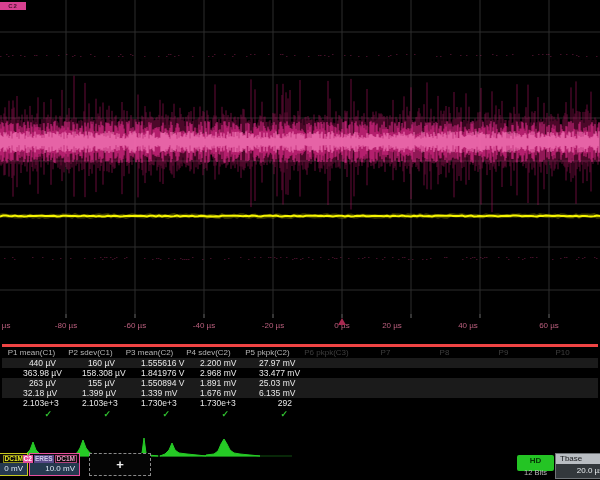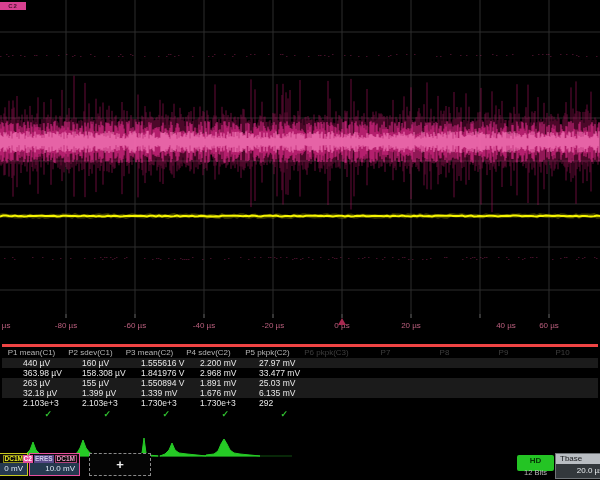--- a/index.html
+++ b/index.html
@@ -13,21 +13,21 @@
            color:#bb5f7e;white-space:nowrap;}
   #trig{position:absolute;width:0;height:0;border-left:4px solid transparent;
         border-right:4px solid transparent;border-bottom:7px solid #a8284f;top:318px;}
   #mtable{position:absolute;top:344px;left:2px;width:596px;border-top:3px solid #ef4444;}
   .mrow{display:grid;grid-template-columns:repeat(10,59px);height:10px;align-items:center;}
   .mrow.head{height:11px;}
   .mrow.stripe{background:#1b1b1b;}
   .mrow.status{height:12px;background:#000;}
   .mhead{font-size:8px;color:#b5b5b5;text-align:center;white-space:nowrap;overflow:hidden;}
   .mhead.dim{color:#3e3e3e;}
-  .mcell{font-size:8.5px;color:#e8e8e8;text-align:left;padding-right:5px;white-space:nowrap;margin-left:21px;}
+  .mcell{font-size:8.5px;color:#e8e8e8;text-align:right;padding-right:5px;white-space:nowrap;margin-left:21px;}
   .mcheck{font-size:9px;color:#30c030;text-align:right;padding-right:9px;font-weight:bold;}
   #hist{position:absolute;left:0;top:426px;}
   .desc{position:absolute;top:453px;height:23px;border:1px solid;box-sizing:border-box;
         display:flex;flex-direction:column;background:#0a0a0a;}
   .drow{display:flex;gap:1px;align-items:center;height:10px;padding:0 2px;justify-content:flex-end;}
   .chip{font-size:6.5px;font-weight:bold;line-height:8px;padding:0 1px;}
   .dval{flex:1;background:#26394f;color:#dce6f2;font-size:8px;text-align:right;
         padding-right:4px;line-height:12px;}
   .c1box{left:-30px;width:58px;border-color:#c8c820;}
   .c2box{left:29px;width:51px;border-color:#e8509d;}
@@ -279,22 +279,22 @@
       <polyline points="0,216.5 3,215.6 6,215.6 9,216.1 12,216.3 15,215.6 18,216.2 21,215.9 24,216.4 27,216.2 30,215.7 33,216.0 36,215.9 39,215.8 42,215.7 45,216.0 48,215.9 51,216.1 54,215.7 57,216.4 60,216.3 63,215.7 66,215.8 69,216.1 72,215.9 75,216.0 78,216.2 81,216.1 84,215.5 87,216.3 90,215.9 93,215.8 96,216.4 99,215.9 102,216.4 105,216.4 108,215.7 111,216.2 114,215.8 117,216.1 120,216.4 123,216.2 126,215.9 129,215.8 132,215.9 135,215.7 138,215.9 141,215.8 144,216.0 147,216.5 150,215.8 153,215.8 156,216.4 159,215.6 162,216.4 165,215.7 168,215.9 171,216.5 174,216.2 177,215.6 180,216.4 183,216.0 186,216.0 189,216.3 192,215.7 195,216.4 198,216.3 201,215.8 204,216.0 207,216.5 210,216.3 213,216.4 216,216.3 219,216.4 222,215.8 225,215.8 228,215.8 231,215.7 234,215.7 237,215.8 240,215.9 243,216.3 246,215.7 249,216.2 252,215.6 255,215.7 258,216.2 261,216.4 264,215.8 267,215.8 270,215.6 273,216.0 276,215.6 279,216.3 282,216.5 285,216.0 288,215.9 291,216.3 294,215.6 297,216.2 300,216.0 303,216.4 306,215.7 309,215.8 312,215.8 315,215.6 318,215.9 321,215.7 324,216.2 327,215.8 330,215.9 333,216.4 336,215.9 339,215.7 342,215.8 345,216.4 348,215.8 351,216.4 354,216.3 357,215.8 360,216.0 363,215.6 366,216.2 369,216.3 372,215.9 375,215.7 378,216.1 381,215.9 384,216.3 387,215.8 390,216.5 393,215.8 396,216.1 399,216.2 402,215.6 405,216.1 408,216.3 411,216.5 414,215.8 417,216.3 420,215.6 423,216.0 426,216.2 429,215.9 432,216.4 435,215.7 438,215.6 441,215.7 444,215.8 447,215.7 450,215.6 453,215.9 456,216.1 459,216.0 462,215.6 465,216.4 468,215.9 471,215.6 474,216.5 477,216.3 480,216.0 483,216.2 486,216.0 489,215.7 492,215.8 495,216.1 498,216.5 501,215.9 504,215.9 507,215.7 510,215.9 513,215.6 516,215.5 519,215.8 522,216.2 525,215.9 528,216.1 531,215.9 534,216.3 537,216.4 540,215.7 543,216.1 546,215.6 549,215.7 552,216.0 555,216.1 558,215.6 561,215.9 564,216.1 567,216.3 570,216.0 573,216.2 576,215.8 579,216.4 582,216.1 585,216.0 588,216.3 591,216.5 594,216.3 597,215.5 600,216.1 " fill="none" stroke="#f5f500" stroke-width="2"></polyline>
     </svg>
   <div class="badge-tl">C2</div>
   <div id="axis">
       <span class="t-label" style="left: -3px;">-100 µs</span>
       <span class="t-label" style="left: 66px;">-80 µs</span>
       <span class="t-label" style="left: 135px;">-60 µs</span>
       <span class="t-label" style="left: 204px;">-40 µs</span>
       <span class="t-label" style="left: 273px;">-20 µs</span>
       <span class="t-label" style="left: 342px;">0 µs</span>
-      <span class="t-label" style="left: 411px;">20 µs</span>
-      <span class="t-label" style="left: 506px;">40 µs</span>
+      <span class="t-label" style="left: 392px;">20 µs</span>
+      <span class="t-label" style="left: 468px;">40 µs</span>
       <span class="t-label" style="left: 549px;">60 µs</span>
     </div>
   <div id="trig" style="left: 338px;"></div>
   <div id="mtable">
       <div class="mrow head">
         <div class="mhead">P1 mean(C1)</div>
         <div class="mhead">P2 sdev(C1)</div>
         <div class="mhead">P3 mean(C2)</div>
         <div class="mhead">P4 sdev(C2)</div>
         <div class="mhead">P5 pkpk(C2)</div>

